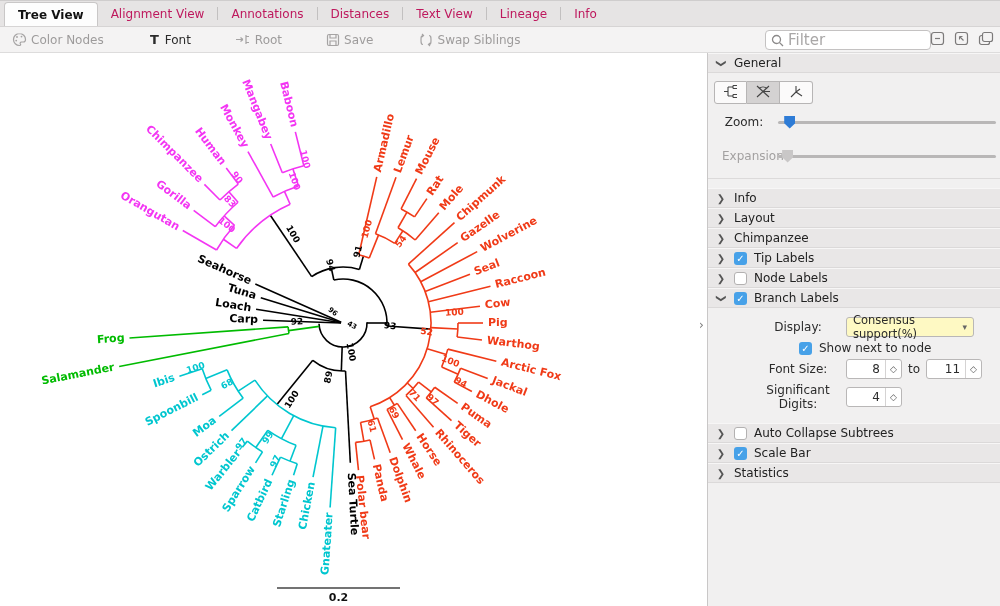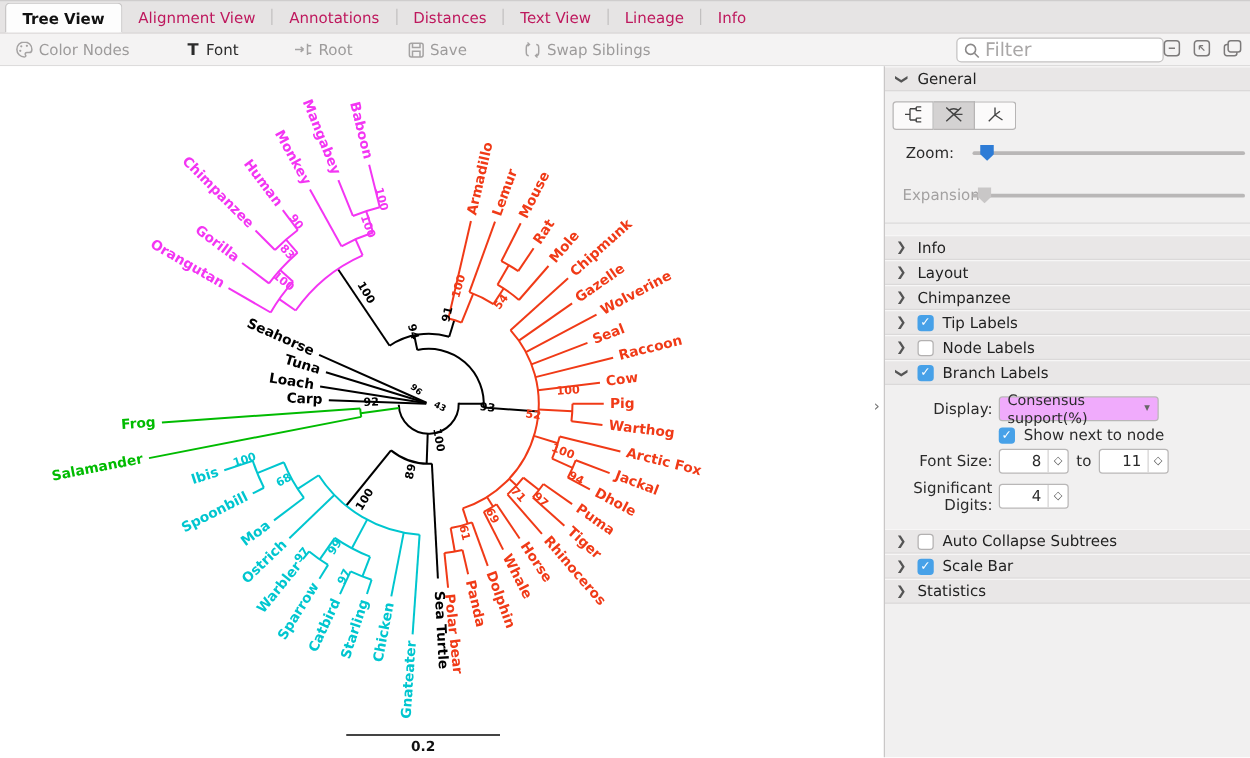--- a/index.html
+++ b/index.html
@@ -58,22 +58,22 @@
   .track { position:relative; width:218px; height:3px; background:#b9b7b7; border-radius:2px; }
   .thumb { position:absolute; top:-5px; width:11px; height:13px;
            clip-path:polygon(0 0,100% 0,100% 60%,50% 100%,0 60%); }
   .thumb.blue { background:#2e7cd6; }
   .thumb.gray { background:#c9c7c7; }
   .gap8 { height:8px; }
 
   
   #bl-detail { padding:5px 0 8px 0; background:#f1f0f0; }
   .frow { display:flex; align-items:center; margin:4px 0; }
-  .frow .flbl { width:86px; text-align:right; margin-right:5px; }
-  .selectbox { width:128px; height:20px; background:#f0abfc; border:1px solid #b9b7b7; border-radius:3px;
+  .frow .flbl { width:86px; text-align:center; margin-right:5px;margin-left:47px; }
+  .selectbox { width:128px; height:20px; background:#fef9c3; border:1px solid #b9b7b7; border-radius:3px;
                display:flex; align-items:center; justify-content:space-between; padding:0 6px; font-size:11.5px; }
   .selectbox .dd { color:#666; font-size:9px; }
   .spin { display:flex; height:20px; background:#fff; border:1px solid #b9b7b7; border-radius:3px; overflow:hidden; }
   .spin .val { width:38px; text-align:right; padding:2px 5px 0 0; font-size:12px; }
   .spin .btns { width:16px; border-left:1px solid #d5d3d3; display:flex; align-items:center; justify-content:center;
                 color:#555; font-size:9px; }
   .showrow { margin-left:91px; display:flex; align-items:center; }
 
   text { user-select:none; }
 </style>

